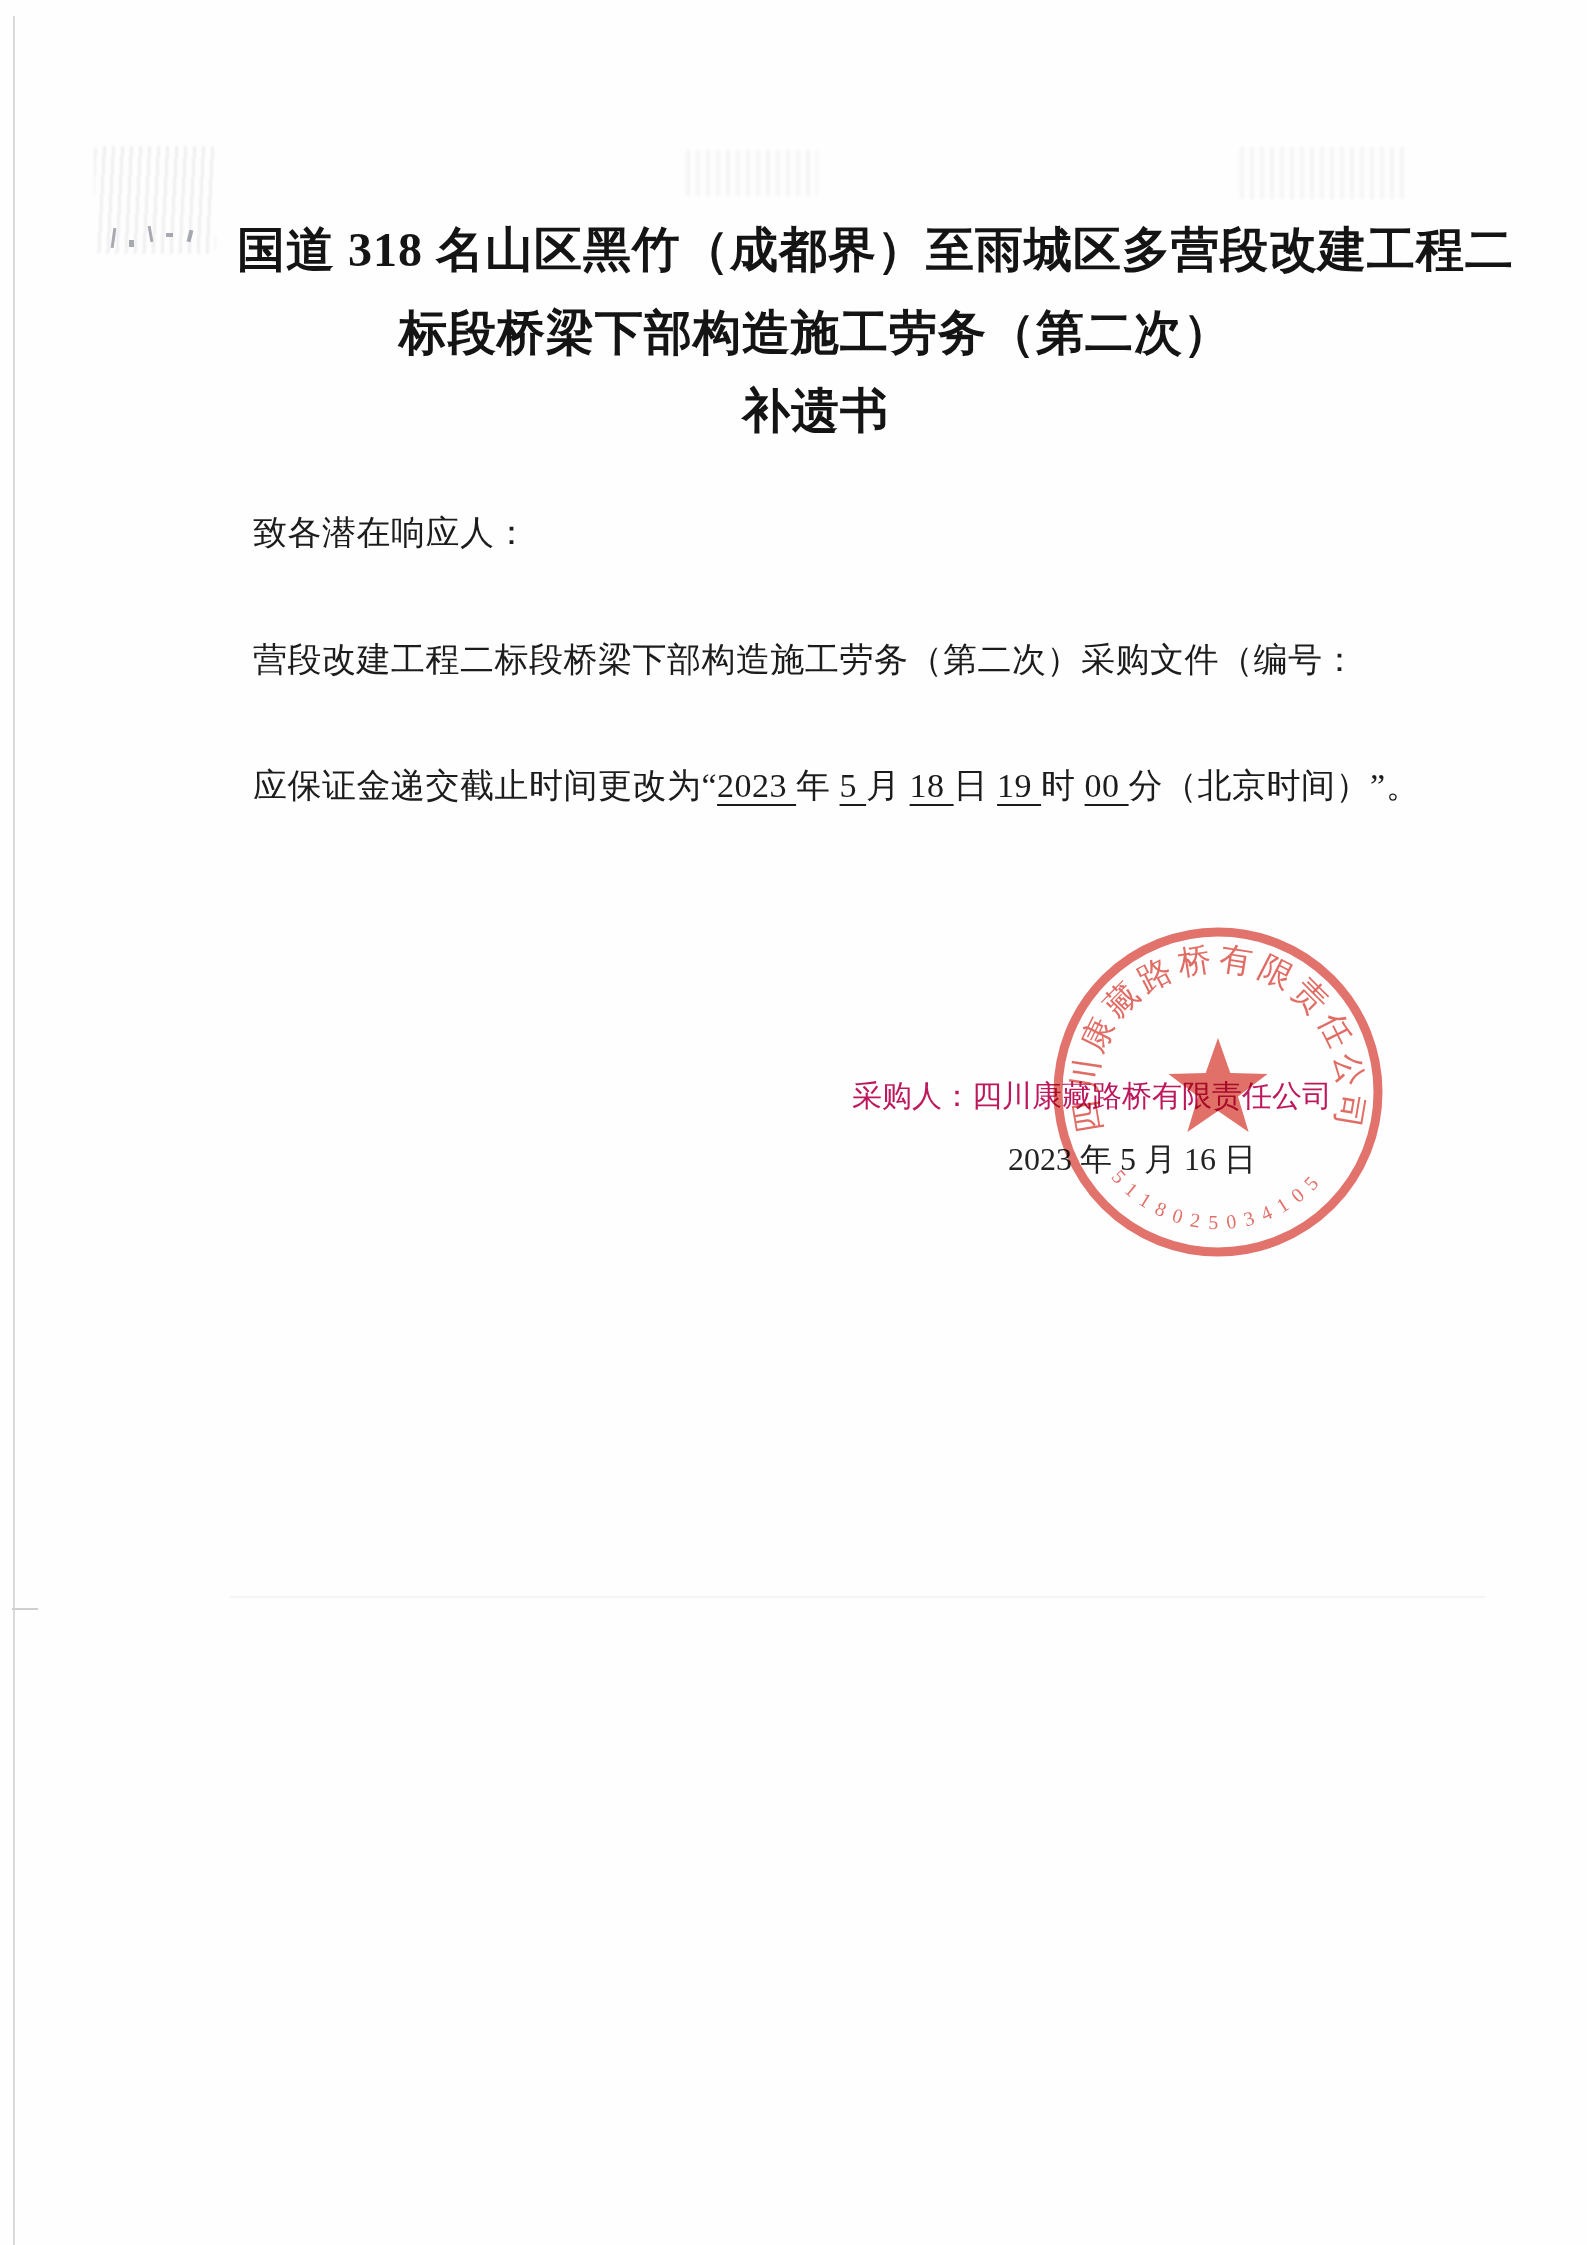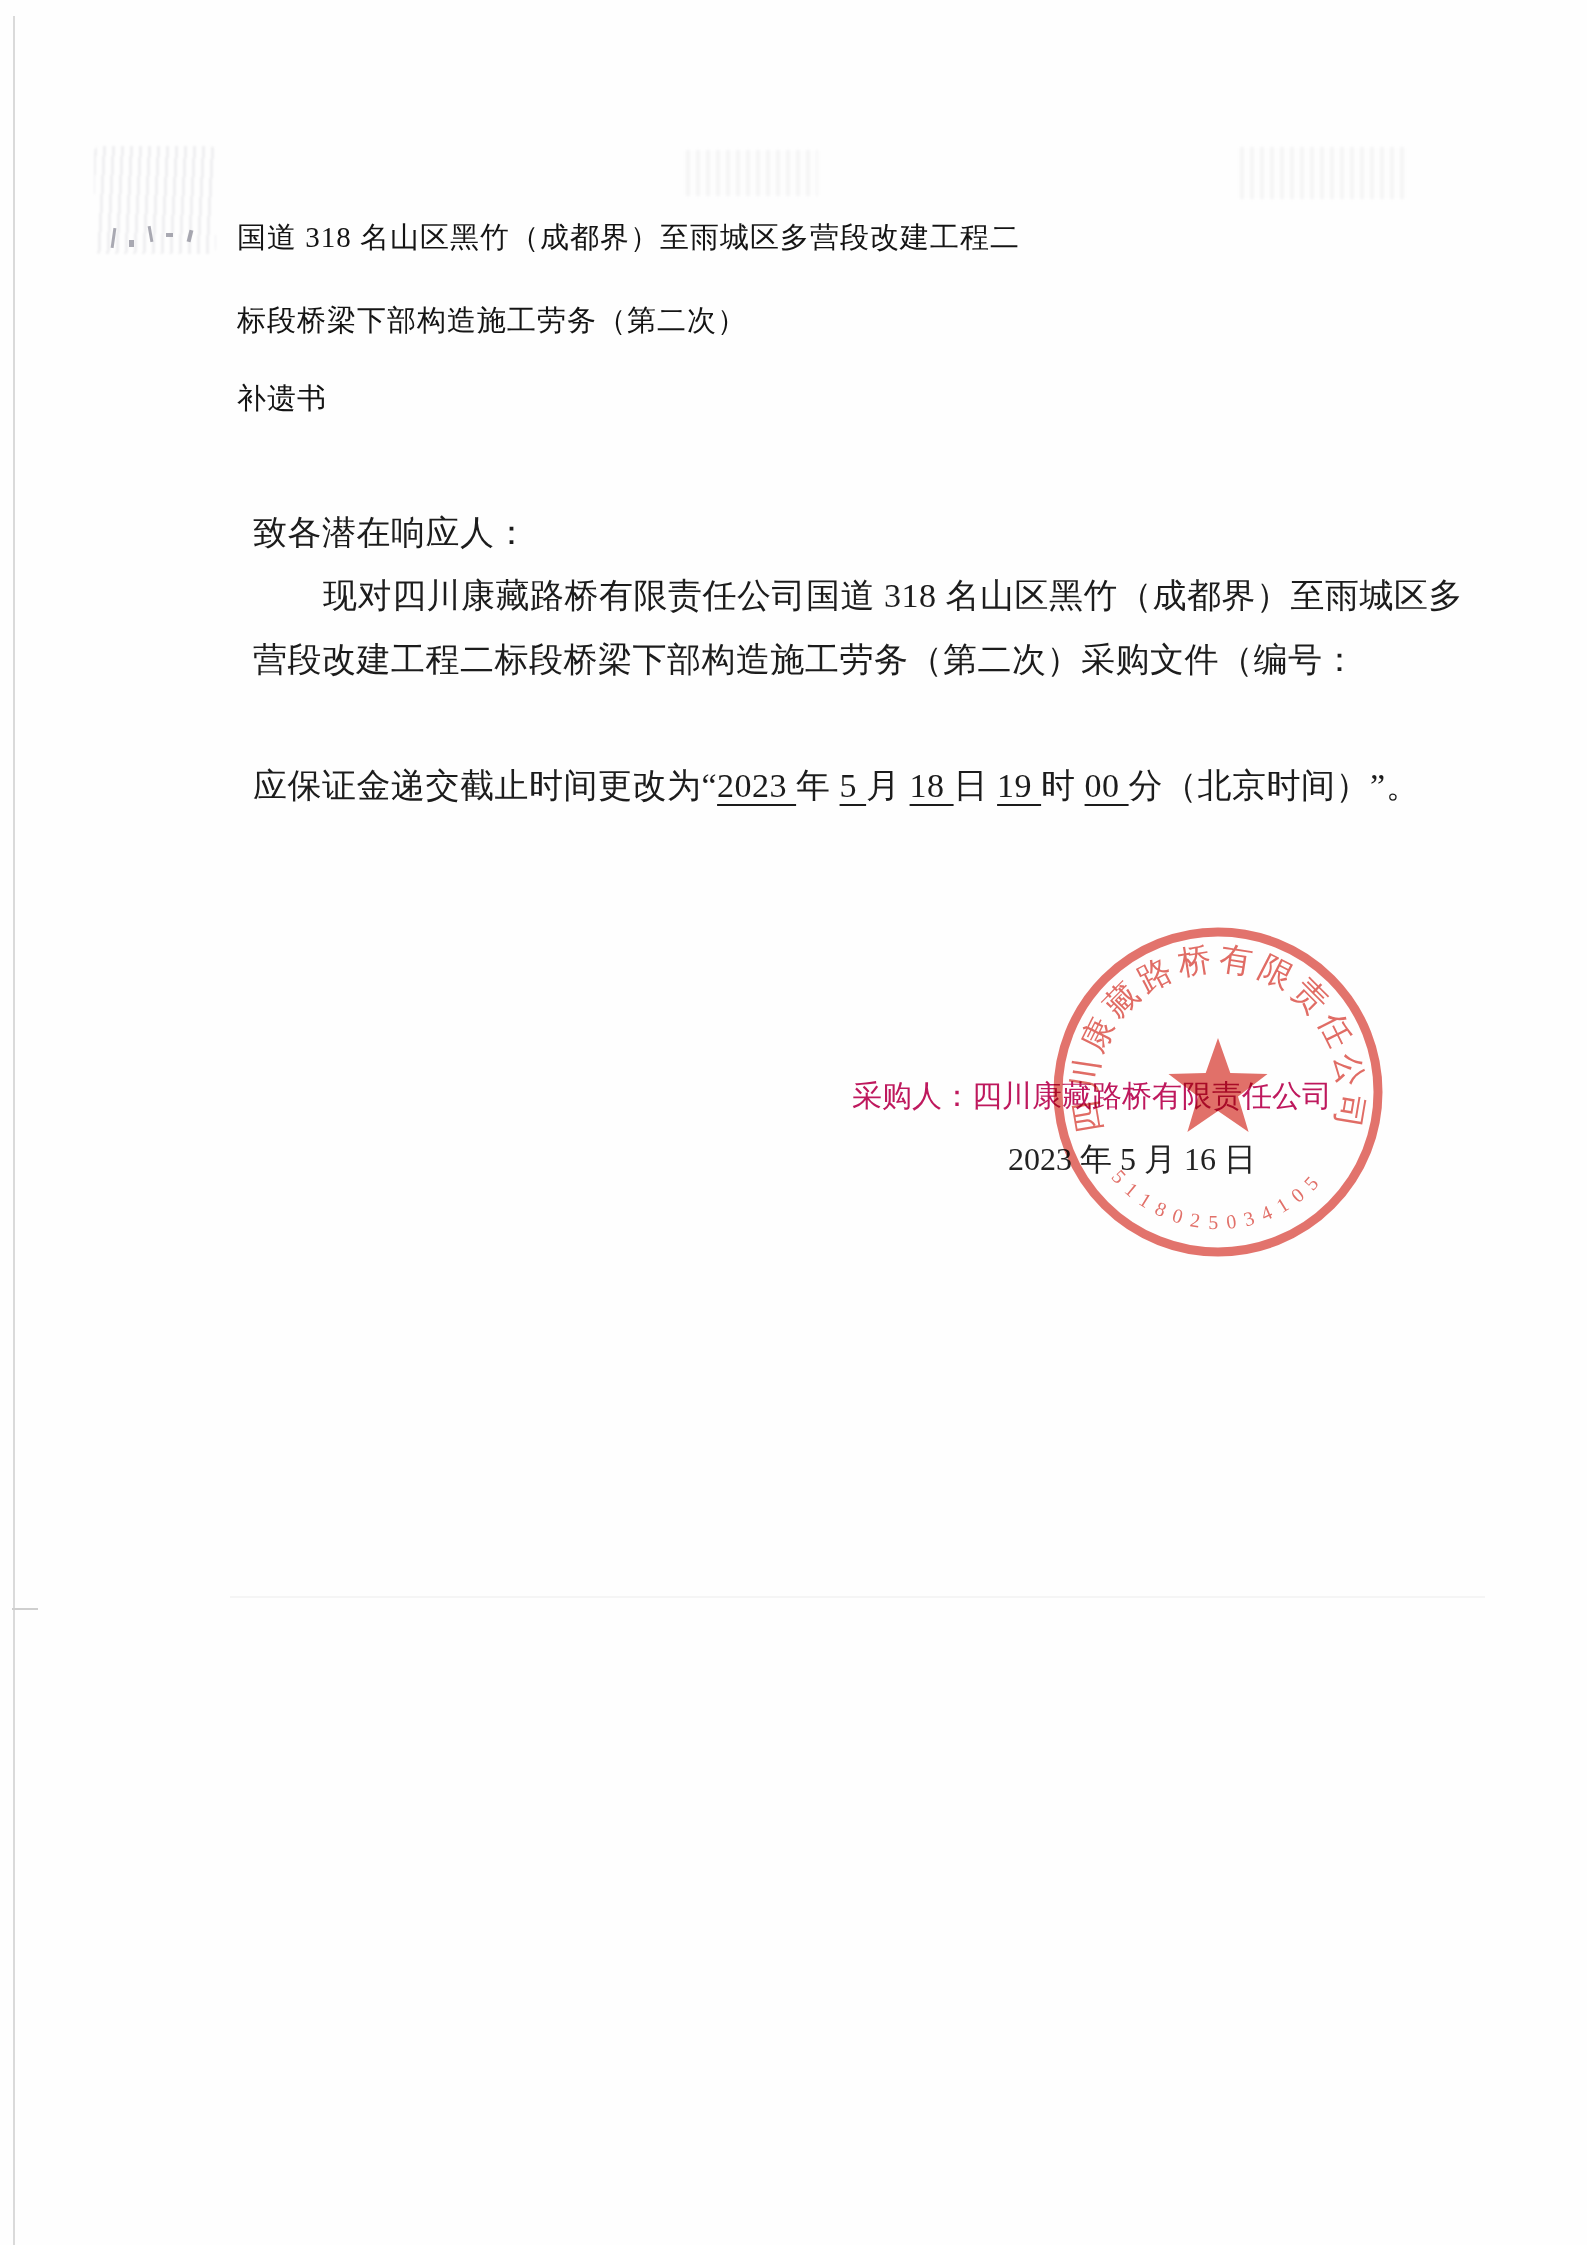--- a/index.html
+++ b/index.html
@@ -24,22 +24,22 @@
   .sp3{left:149px;top:226px;width:3px;height:16px;transform:rotate(-10deg);}
   .sp4{left:166px;top:233px;width:7px;height:4px;}
   .sp5{left:188px;top:230px;width:4px;height:12px;transform:rotate(14deg);}
   .ghost{position:absolute;filter:blur(1.5px);opacity:.55;
     background:repeating-linear-gradient(90deg,rgba(170,170,176,.22) 0 4px,rgba(0,0,0,0) 4px 10px);}
   .ghost1{left:686px;top:150px;width:132px;height:46px;}
   .ghost2{left:1240px;top:147px;width:166px;height:52px;}
   
   .title-line{
     position:absolute;left:237px;width:1157px;
-    text-align:left;white-space:nowrap;
-    font-size:29px;font-weight:400;letter-spacing:1px;color:#141414;
+    text-align:center;white-space:nowrap;
+    font-size:48px;font-weight:700;letter-spacing:1px;color:#141414;
   }
   .t1{top:218px;} .t2{top:301px;} .t3{top:379px;}
   
   .body-line{
     position:absolute;white-space:nowrap;
     font-size:34px;letter-spacing:.5px;color:#1c1c1c;
   }
   .l1{left:253px;top:510px;}
   .l2{left:323px;top:573px;}
   .l3{left:253px;top:637px;}
@@ -70,21 +70,20 @@
   <div class="speck sp4"></div>
   <div class="speck sp5"></div>
   <div class="ghost ghost1"></div>
   <div class="ghost ghost2"></div>
 
   <div class="title-line t1">国道 318 名山区黑竹（成都界）至雨城区多营段改建工程二</div>
   <div class="title-line t3">补遗书</div>
   <div class="title-line t2">标段桥梁下部构造施工劳务（第二次）</div>
 
   <div class="body-line l1">致各潜在响应人：</div>
-  <div class="body-line l2">现对四川康藏路桥有限责任公司国道 318 名山区黑竹（成都界）至雨城区多</div>
   <div class="body-line l3">营段改建工程二标段桥梁下部构造施工劳务（第二次）采购文件（编号：</div>
   <div class="body-line l5">
     <span>应保证金递交截止时间更改为“</span><span class="u">2023 </span><span>年 </span><span class="u">5 </span><span>月 </span><span class="u">18 </span><span>日 </span><span class="u">19 </span><span>时 </span><span class="u">00 </span><span>分（北京时间）”。</span>
   </div>
 
   <div class="sig-buyer">采购人：四川康藏路桥有限责任公司</div>
   <div class="sig-date">2023 年 5 月 16 日</div>
 
   <svg class="seal" viewBox="0 0 340 340">
     <defs>

